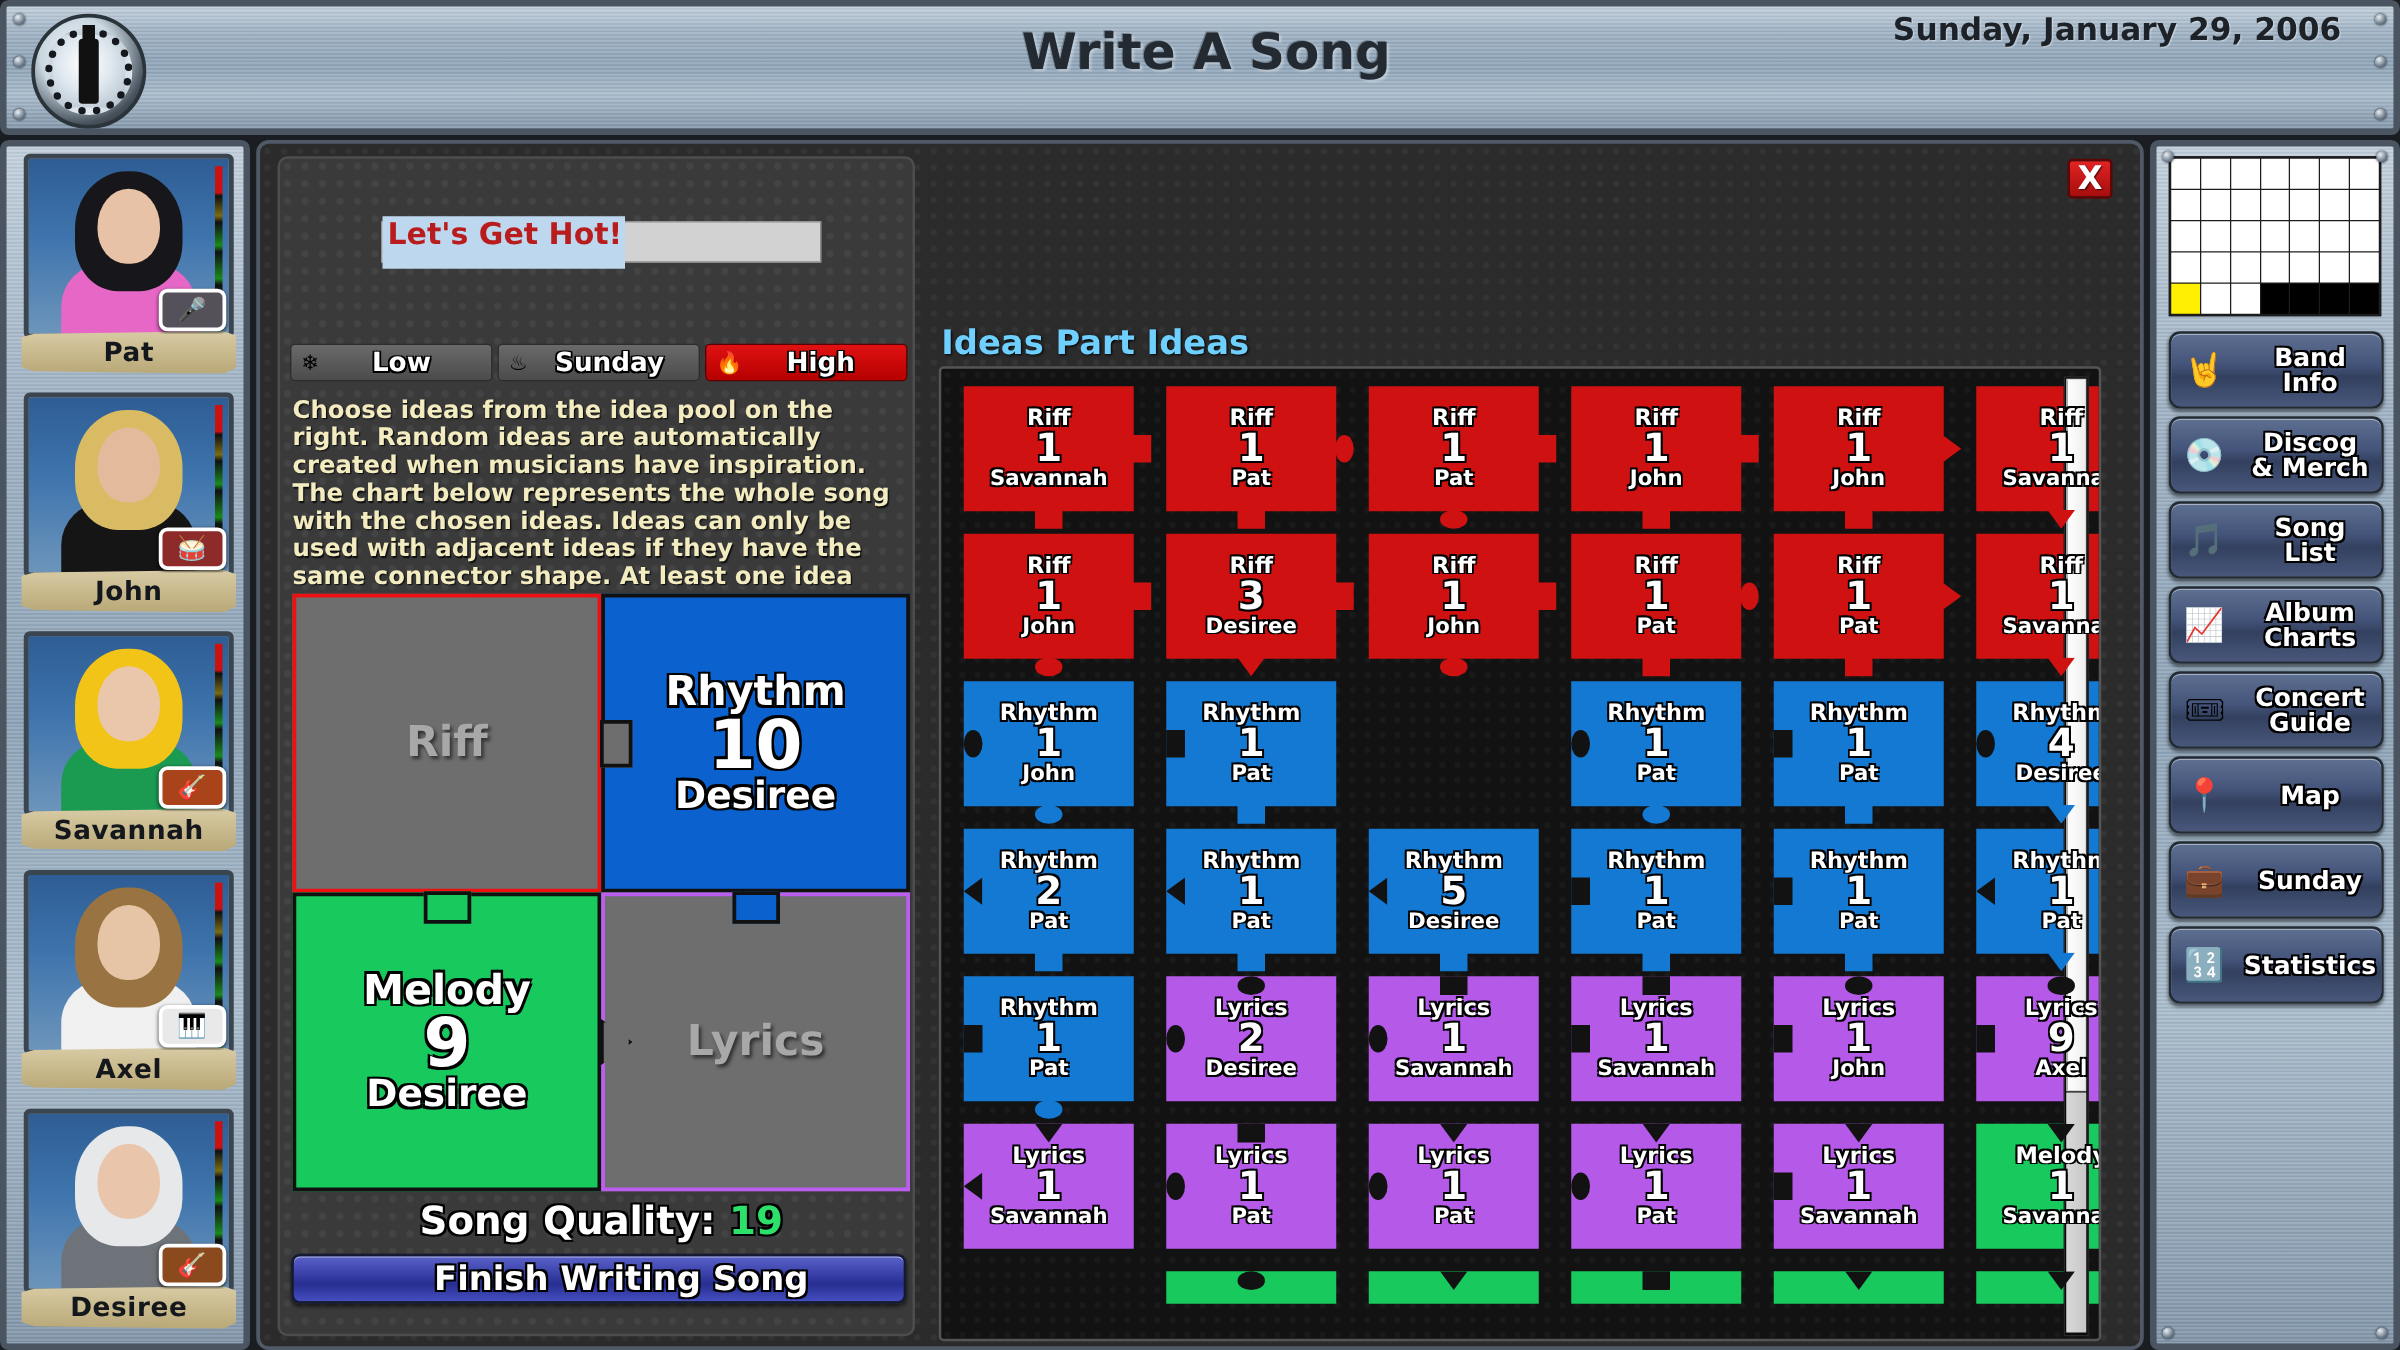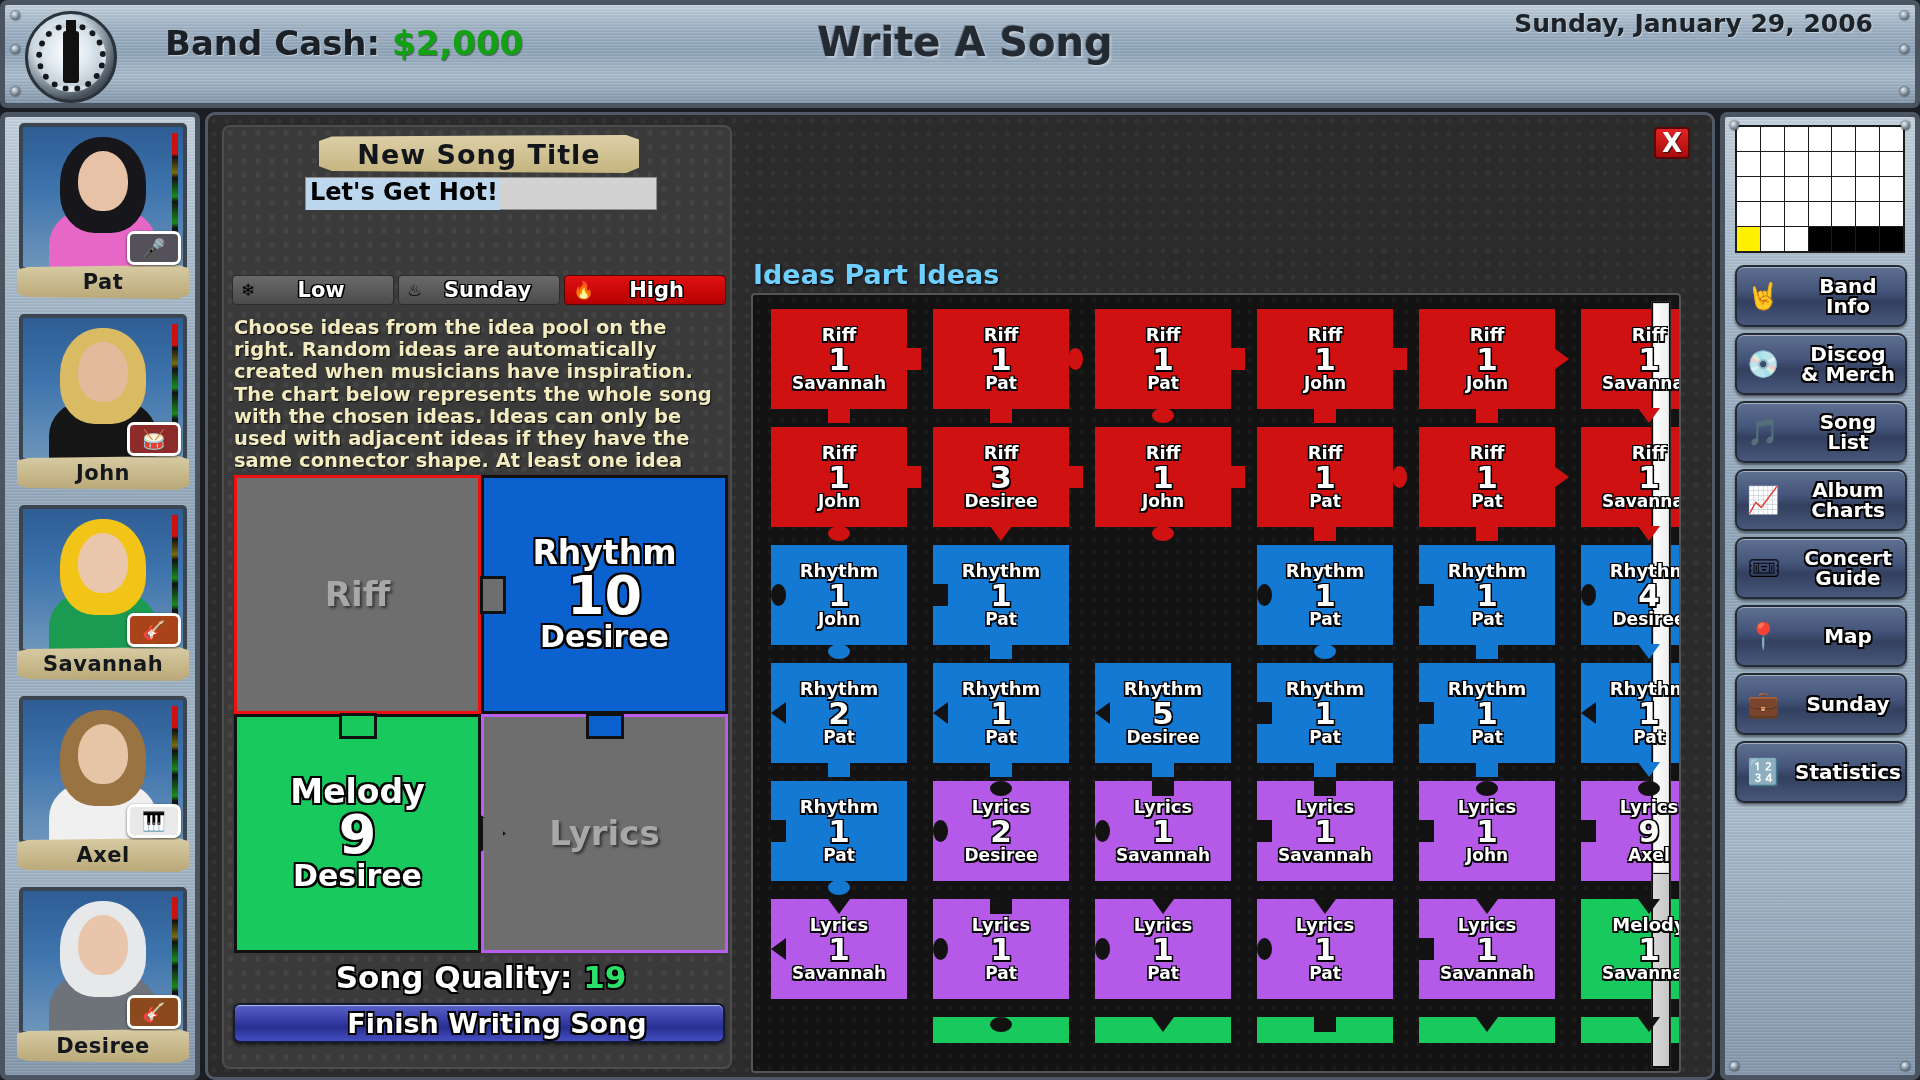--- a/index.html
+++ b/index.html
@@ -101,22 +101,22 @@
       radial-gradient(circle at 6px 6px, rgba(255,255,255,.05) 2.4px, transparent 3.4px) 0 0/14px 14px,
       #3a3a3a; }
   .tapelabel { position:absolute; height:38px;
     background:linear-gradient(180deg,#ddd0a8,#c4b47f);
     clip-path:polygon(0 16%, 4% 4%, 96% 0%, 100% 12%, 100% 86%, 96% 100%, 4% 95%, 0 82%);
     display:flex; align-items:center; justify-content:center; }
   .tapelabel span { font-size:27px; color:#12161a; font-family:"DejaVu Sans", sans-serif;
     font-weight:bold; letter-spacing:1px; }
   #songtitle-input { position:absolute; left:81px; top:50px; width:352px; height:33px;
     background:#d2d2d2; border:1px solid #8d8d8d; display:flex; align-items:center; }
-  #songtitle-input .sel { background:#bdd7ee; color:#000000; font-size:24px; font-weight:bold;
-    padding:0 2px 4px 4px; font-family:"DejaVu Sans", sans-serif; }
+  #songtitle-input .sel { background:#bdd7ee; color:#b91c1c; font-size:24px; font-weight:bold;
+    padding:0 2px 14px 4px; font-family:"DejaVu Sans", sans-serif; }
   #energy-row { position:absolute; left:8px; top:148px; width:494px; height:30px;
     display:flex; gap:4px; }
   .energy-btn { flex:1; border-radius:4px; display:flex; align-items:center; gap:6px;
     padding-left:8px; cursor:pointer; border:1px solid #2c2c2c;
     background:linear-gradient(180deg,#6a6a6a,#4b4b4b); }
   .energy-btn.active { background:linear-gradient(180deg,#e01111,#b60000); border-color:#5a0000; }
   .energy-btn .elab { flex:1; text-align:center; padding-right:12px; font-size:21px;
     font-weight:bold; color:#fff; font-family:"DejaVu Sans", sans-serif;
     text-shadow:-1.4px -1.4px 0 #000,1.4px -1.4px 0 #000,-1.4px 1.4px 0 #000,1.4px 1.4px 0 #000; }
   .energy-btn .eico { font-size:17px; }
@@ -189,24 +189,20 @@
   #close-btn span { color:#fff; font-size:26px; font-weight:bold; line-height:1;
     font-family:"DejaVu Sans", sans-serif; text-shadow:1px 1px 1px rgba(0,0,0,.6); }
 </style>
 </head>
 <body>
 
 <div id="header" class="metal">
   <div id="logo">
       <div class="gear"></div>
     </div>
-  <div id="bandcash">
-    <span>Band Cash:</span>
-    <span class="amt">$2,000</span>
-  </div>
   <div id="pagetitle">Write A Song</div>
   <div id="loc">
     <div class="date">Sunday, January 29, 2006</div>
   </div>
   <div class="rivet" style="left:6px;top:6px"></div>
   <div class="rivet" style="left:6px;top:40px"></div>
   <div class="rivet" style="left:6px;top:82px"></div>
   <div class="rivet" style="right:6px;top:6px"></div>
   <div class="rivet" style="right:6px;top:40px"></div>
   <div class="rivet" style="right:6px;top:82px"></div>
@@ -347,23 +343,20 @@
     </div>
     <div class="navbtn" style="top: 624px;">
       <div class="nbico">🔢</div>
       <div class="nblabel">Statistics</div>
     </div>
   </div>
 
 <div id="center">
 
   <div id="composer">
-    <div class="tapelabel" style="left:95px;top:8px;width:320px">
-      <span>New Song Title</span>
-    </div>
     <div id="songtitle-input">
       <span class="sel">Let's Get Hot!</span>
     </div>
     <div id="energy-row">
         <div class="energy-btn">
           <span class="eico">❄</span>
           <span class="elab">Low</span>
         </div>
         <div class="energy-btn">
           <span class="eico">♨</span>

